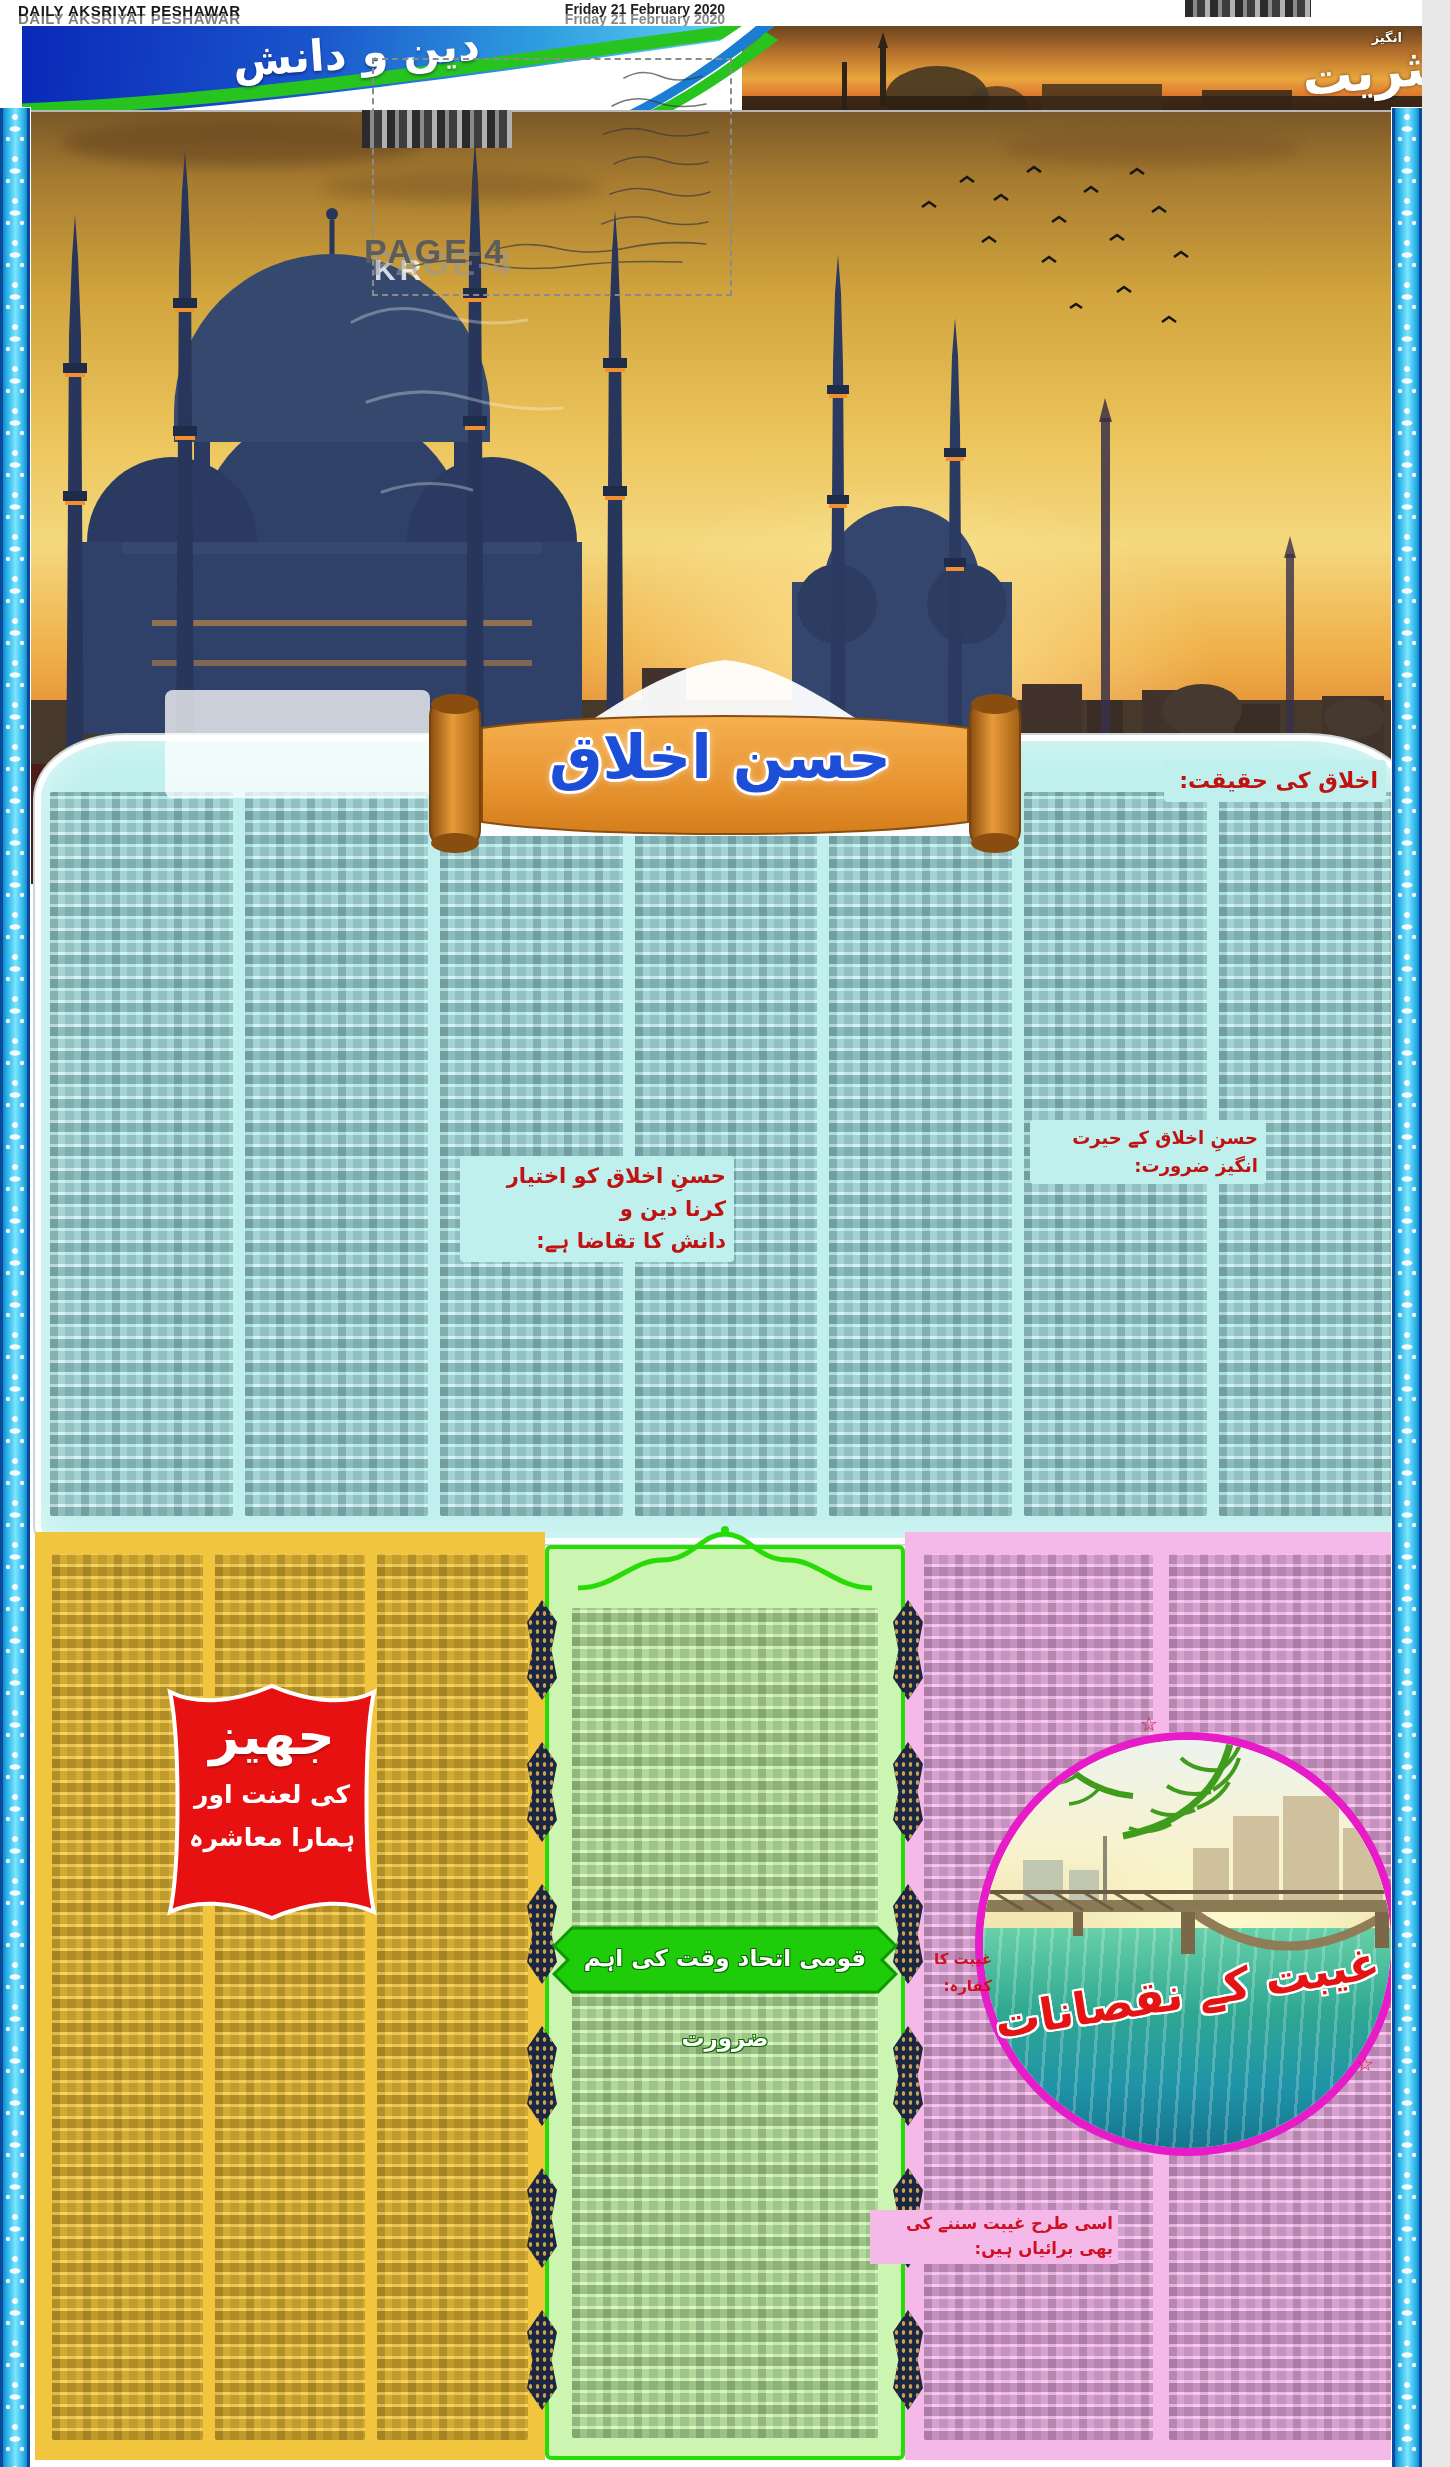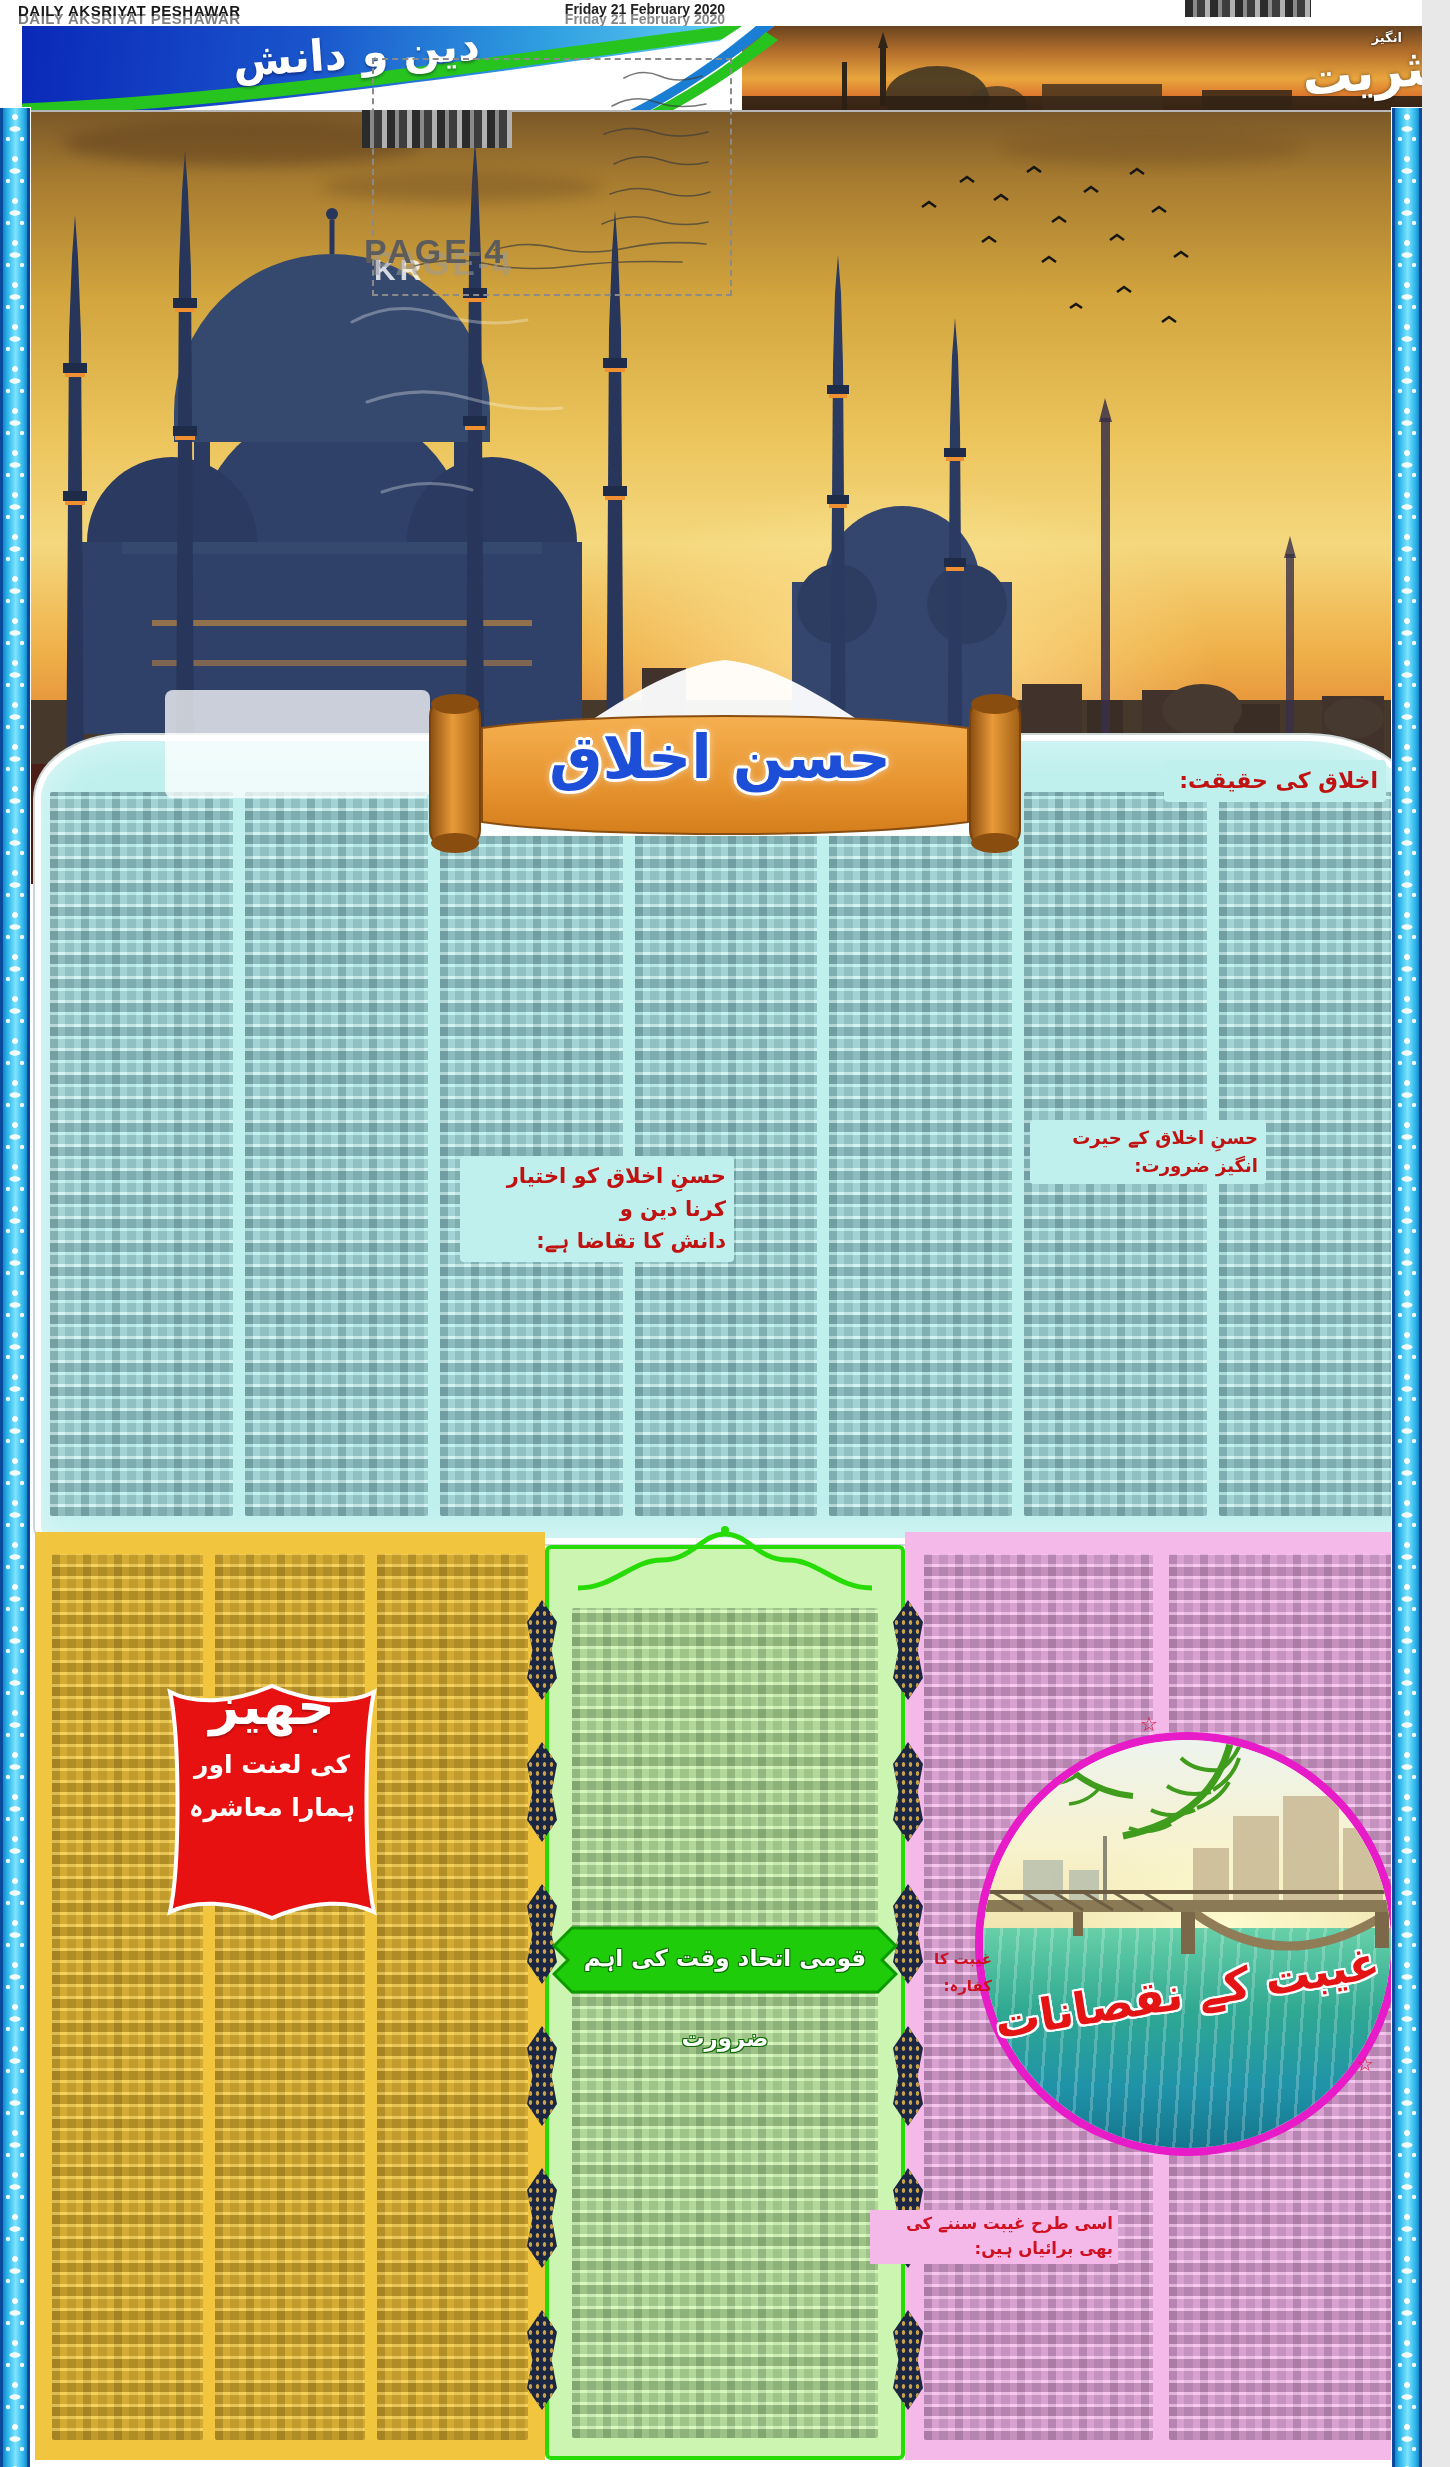--- a/index.html
+++ b/index.html
@@ -59,21 +59,21 @@
   
   .scroll{left:420px;top:640px;width:610px;height:225px;z-index:8;}
   .scroll-title{left:470px;top:722px;width:500px;text-align:center;font-size:60px;font-weight:bold;color:#1d4ed8;z-index:9;
      text-shadow:-3px 0 #fff,3px 0 #fff,0 -3px #fff,0 3px #fff,-2px -2px #fff,2px 2px #fff,-2px 2px #fff,2px -2px #fff,0 0 10px #fff;}
   
   .panel-orange{left:35px;top:1532px;width:510px;height:928px;background:#f2c53e;}
   .panel-green{left:545px;top:1545px;width:360px;height:915px;background:#cdf5b2;border:4px solid #27dc04;border-radius:6px;box-sizing:border-box;}
   .panel-pink{left:905px;top:1532px;width:510px;height:928px;background:#f4b9e9;}
   .badge{left:148px;top:1676px;width:248px;height:252px;z-index:12;}
   .badge-text{left:148px;top:1676px;width:248px;height:252px;z-index:13;text-align:center;color:#fff;}
-  .badge-main{font-size:52px;font-weight:bold;text-shadow:0 2px 2px rgba(0,0,0,.25);}
+  .badge-main{font-size:52px;font-weight:bold;margin-top:30px;text-shadow:0 2px 2px rgba(0,0,0,.25);}
   .badge-sub{font-size:25px;font-weight:bold;margin-top:14px;}
   .gbanner{left:552px;top:1918px;width:346px;height:84px;z-index:12;}
   .gbanner-text{left:552px;top:1918px;width:346px;height:84px;line-height:80px;text-align:center;z-index:13;
      color:#fff;font-size:23px;font-weight:bold;
      text-shadow:1px 1px 0 #0b6b00,-1px -1px 0 #0b6b00,1px -1px 0 #0b6b00,-1px 1px 0 #0b6b00;}
   .lace{width:30px;display:flex;flex-direction:column;gap:42px;z-index:11;}
   .lace-cluster{width:30px;height:100px;
      clip-path:polygon(50% 0,100% 22%,82% 50%,100% 78%,50% 100%,0 78%,18% 50%,0 22%);
      background:#1b2642 radial-gradient(#c8a14a 1.5px,transparent 2.1px);background-size:7px 9px;}
   

